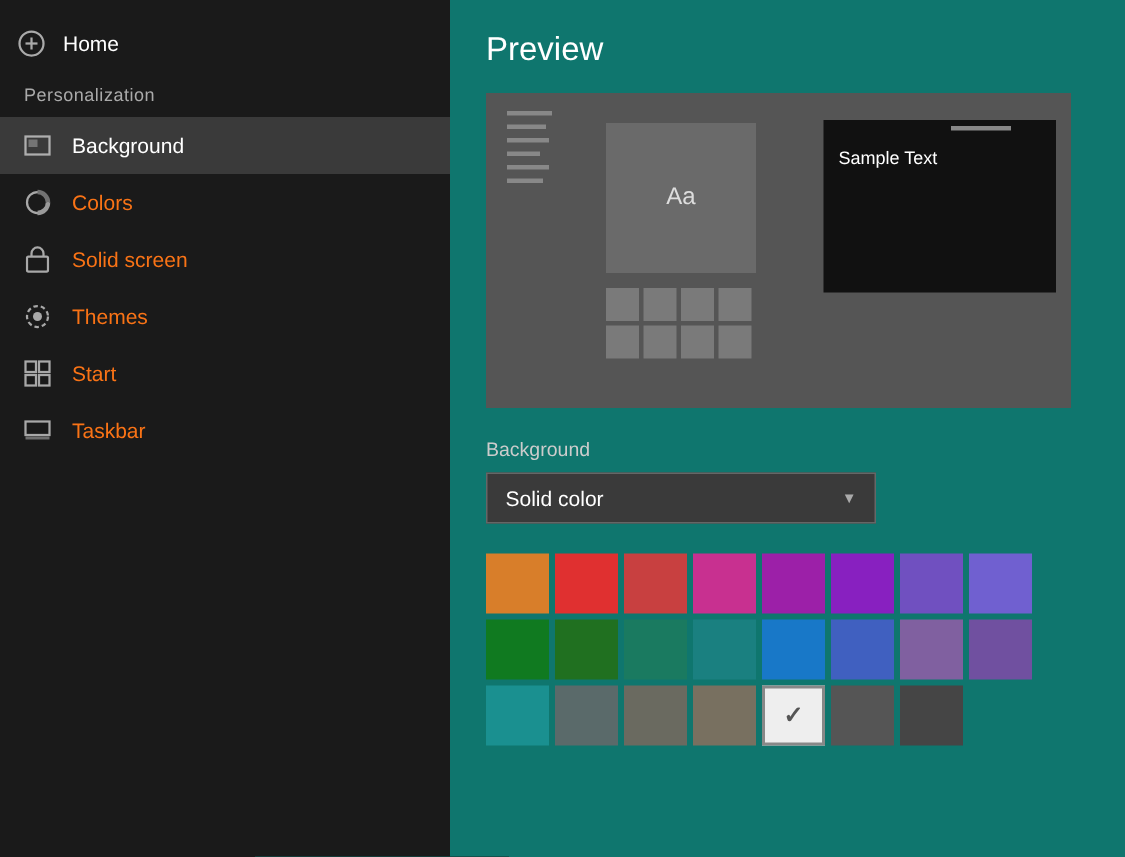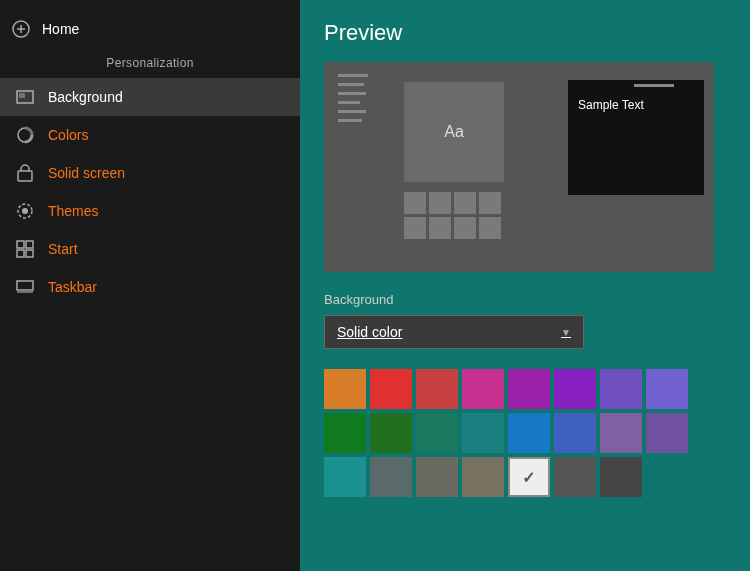--- a/index.html
+++ b/index.html
@@ -61,21 +61,20 @@
       color: #aaa;
       cursor: pointer;
       font-size: 14px;
     }
 
     .section-title {
       color: #aaa;
       font-size: 12px;
       padding: 4px 16px 8px 16px;
       letter-spacing: 0.03em;
-      text-align: center;
     }
 
     .nav-item {
       display: flex;
       align-items: center;
       gap: 14px;
       padding: 10px 16px;
       cursor: pointer;
       color: #f97316;
     }
@@ -168,21 +167,21 @@
     }
     .preview-tile {
       background: #7a7a7a;
     }
 
     
     .preview-sample {
       position: absolute;
       right: 10px;
       top: 18px;
-      width: 136px;
+      width: 155px;
       height: 115px;
       background: #111;
       display: flex;
       align-items: flex-start;
       padding: 10px;
     }
     .preview-sample-topbar {
       position: absolute;
       top: 4px;
       right: 30px;
@@ -200,21 +199,20 @@
     .section-label {
       font-size: 13px;
       color: #ccc;
       margin-bottom: 8px;
     }
 
     .dropdown-row {
       display: flex;
       align-items: center;
       margin-bottom: 20px;
-      text-decoration: underline;
     }
     .dropdown {
       width: 260px;
       background: #3a3a3a;
       border: 1px solid #666;
       color: #fff;
       padding: 8px 12px;
       font-size: 14px;
       display: flex;
       align-items: center;

